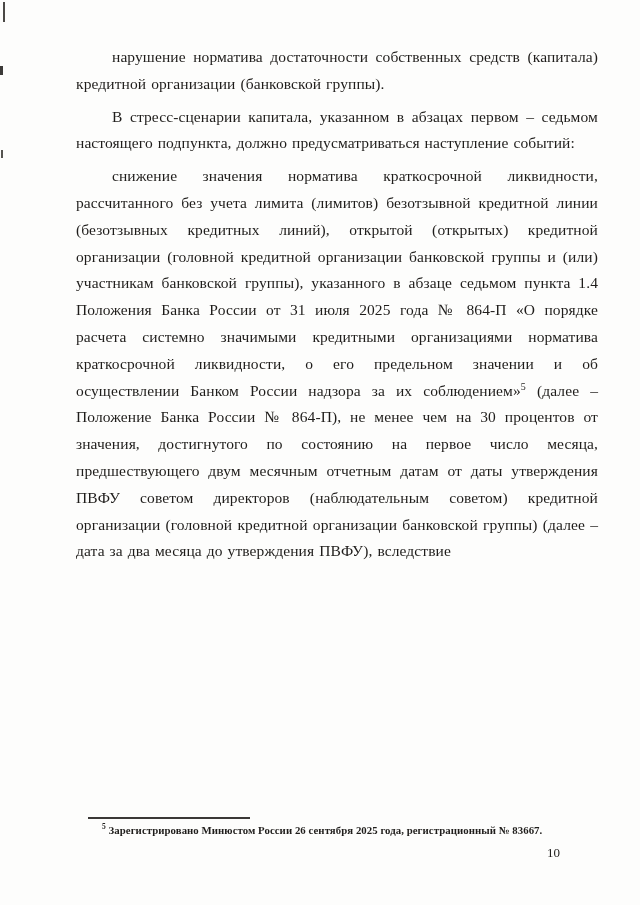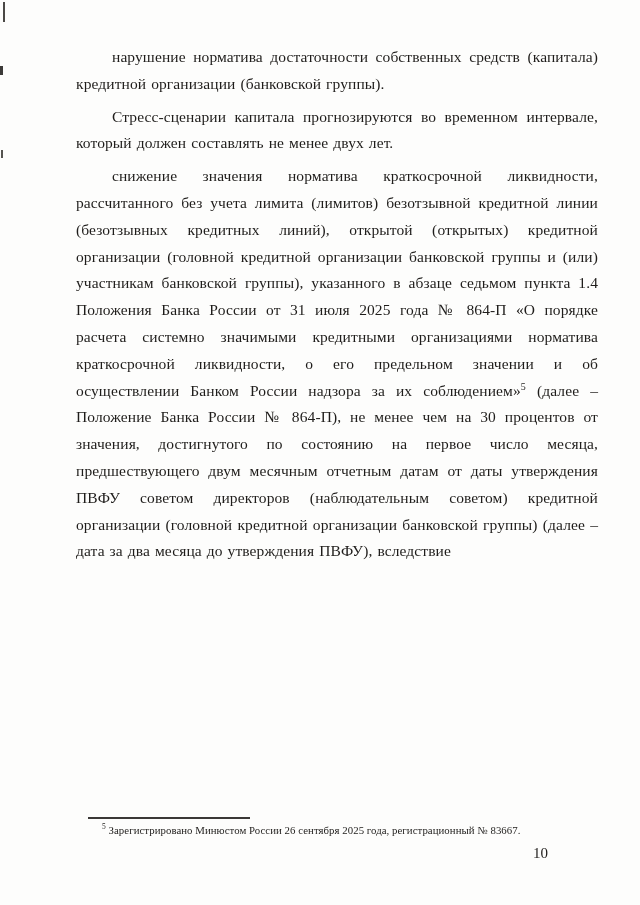--- a/index.html
+++ b/index.html
@@ -35,20 +35,21 @@
   .fnref {
     font-size: 10px;
     line-height: 0;
     vertical-align: super;
   }
   .footnote-area {
     position: absolute;
     top: 817px;
     left: 88px;
     width: 510px;
+    font-weight: bold;
   }
   .footnote-rule {
     width: 162px;
     height: 2px;
     background: #3a3836;
   }
   .footnote-text {
     margin-top: 5px;
     font-size: 10.8px;
     line-height: 13px;
@@ -57,22 +58,22 @@
     letter-spacing: 0.05px;
   }
   .footnote-text sup {
     font-size: 7.5px;
     vertical-align: super;
     line-height: 0;
   }
   .page-number {
     position: absolute;
     top: 844px;
-    right: 92px;
-    font-size: 15px;
+    right: 80px;
+    font-size: 13px;
     line-height: 18px;
   }
   .artifact {
     position: absolute;
     background: #4a4845;
   }
   .artifact.a1 { left: 3px; top: 2px;   width: 2px; height: 20px; }
   .artifact.a2 { left: 0;   top: 66px;  width: 3px; height: 9px;  background: #3c3a38; }
   .artifact.a3 { left: 1px; top: 150px; width: 2px; height: 8px;  background: #565450; }
 </style>
@@ -80,21 +81,21 @@
 <body>
 
 <div class="page">
 
   <div class="artifact a1"></div>
   <div class="artifact a2"></div>
   <div class="artifact a3"></div>
 
   <div class="content">
     <p class="para">нарушение норматива достаточности собственных средств (капитала) кредитной организации (банковской группы).</p>
-    <p class="para">Стресс-сценарии капитала прогнозируются во временном интервале, который должен составлять не менее двух лет.</p>
+    <p class="para">В стресс-сценарии капитала, указанном в абзацах первом – седьмом настоящего подпункта, должно предусматриваться наступление событий:</p>
     <p class="para"><span>снижение значения норматива краткосрочной ликвидности, рассчитанного без учета лимита (лимитов) безотзывной кредитной линии (безотзывных кредитных линий), открытой (открытых) кредитной организации (головной кредитной организации банковской группы и (или) участникам банковской группы), указанного в абзаце седьмом пункта 1.4 Положения Банка России от 31 июля 2025 года № 864-П «О порядке расчета системно значимыми кредитными организациями норматива краткосрочной ликвидности, о его предельном значении и об осуществлении Банком России надзора за их соблюдением»</span><sup class="fnref">5</sup><span> (далее – Положение Банка России № 864-П), не менее чем на 30 процентов от значения, достигнутого по состоянию на первое число месяца, предшествующего двум месячным отчетным датам от даты утверждения ПВФУ советом директоров (наблюдательным советом) кредитной организации (головной кредитной организации банковской группы) (далее – дата за два месяца до утверждения ПВФУ), вследствие</span></p>
   </div>
 
   <div class="footnote-area">
     <div class="footnote-rule"></div>
     <div class="footnote-text"><sup>5</sup> <span>Зарегистрировано Минюстом России 26 сентября 2025 года, регистрационный № 83667.</span></div>
   </div>
 
   <div class="page-number">10</div>
 

